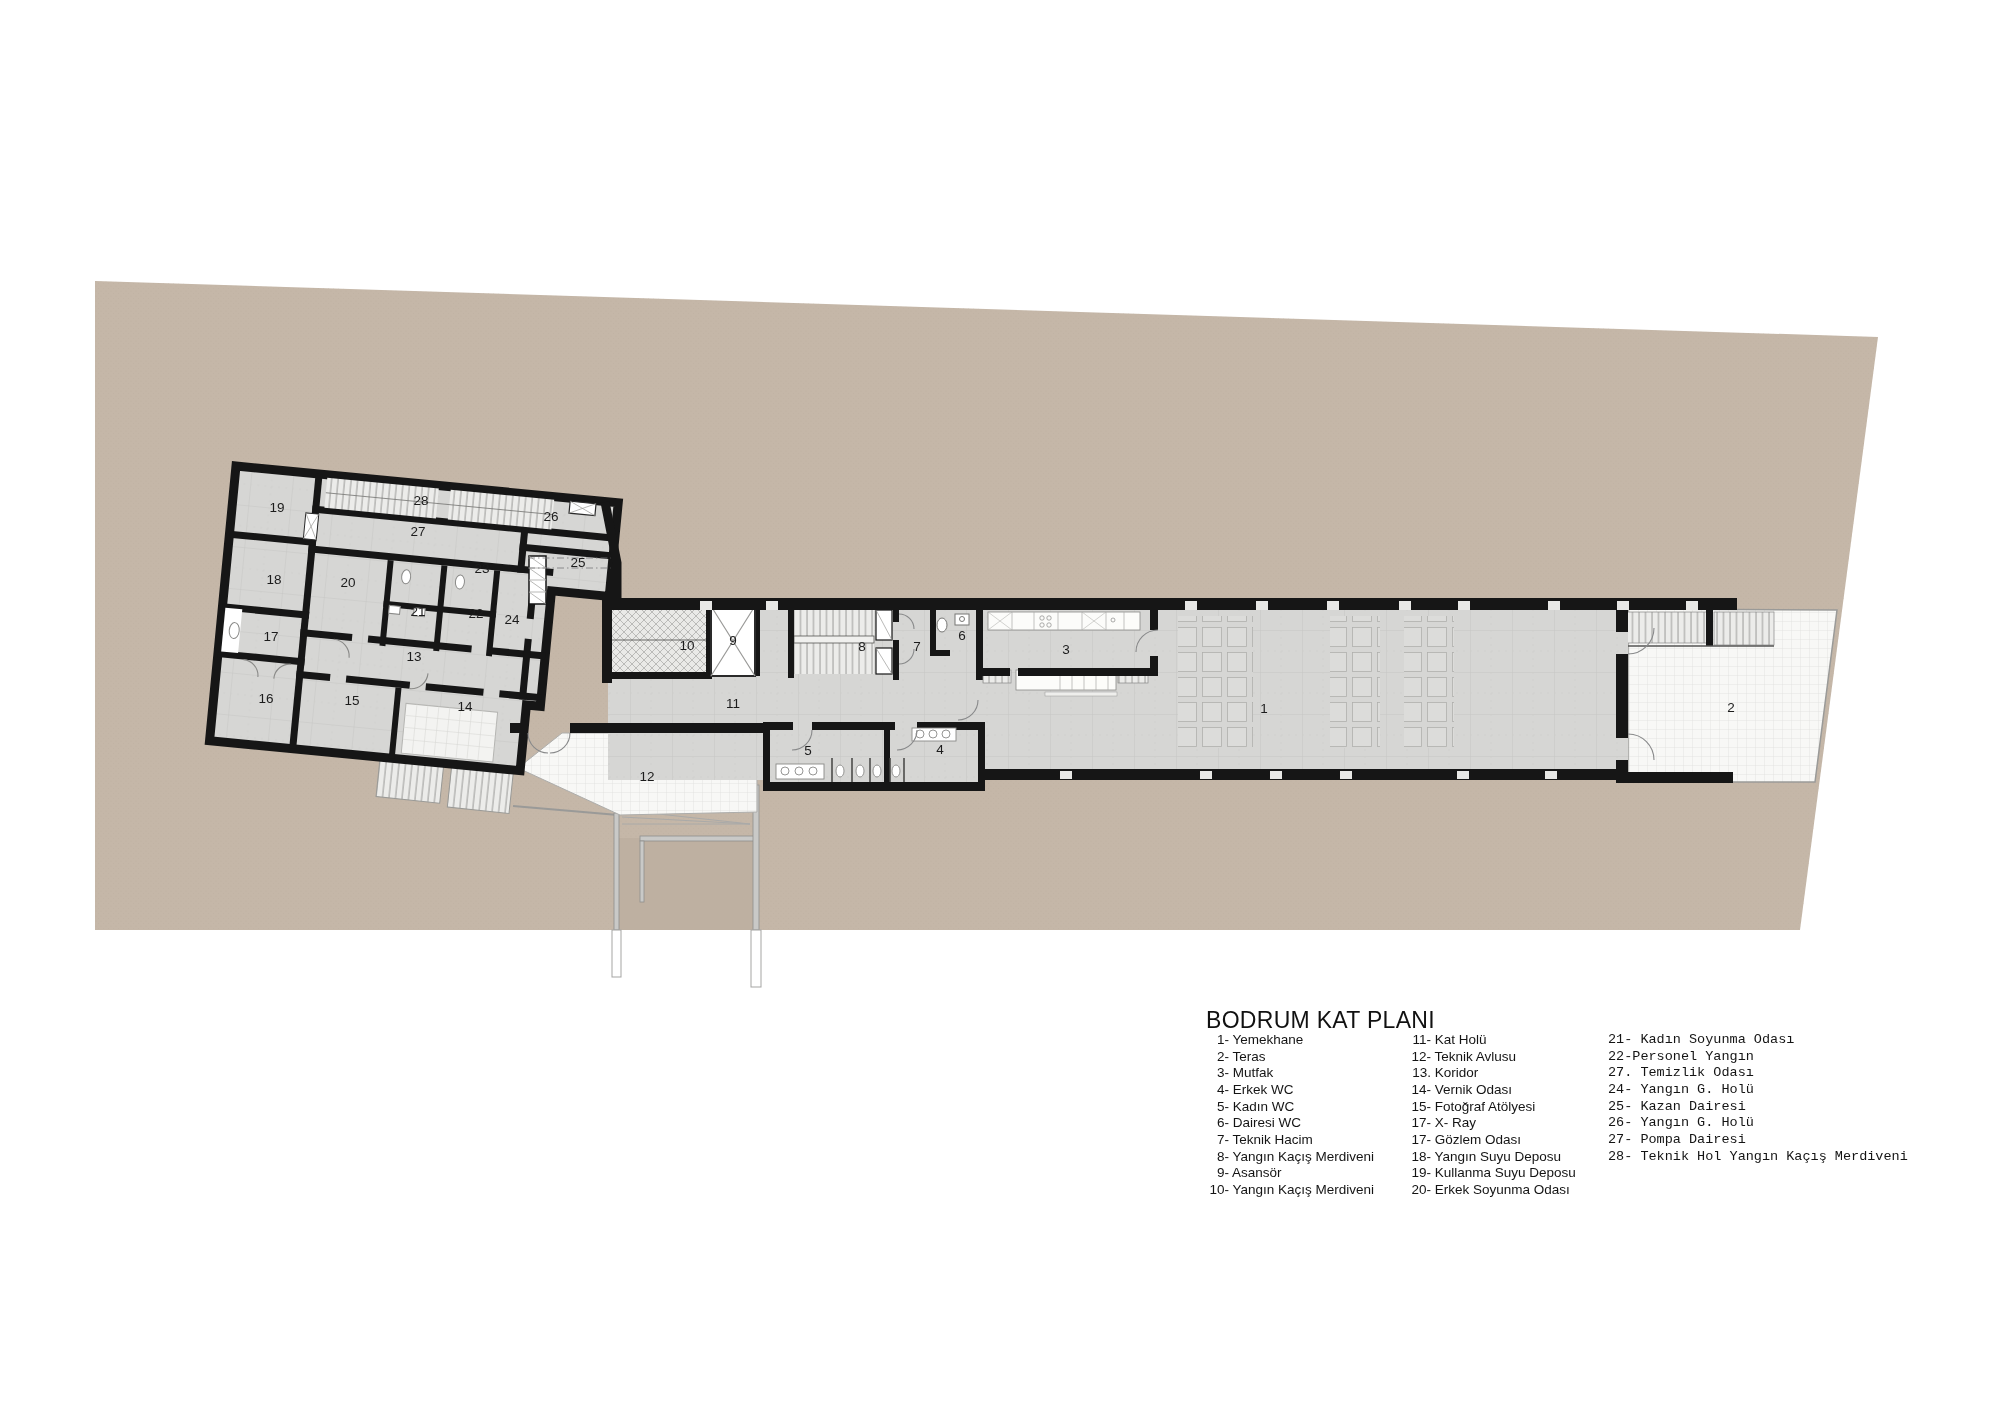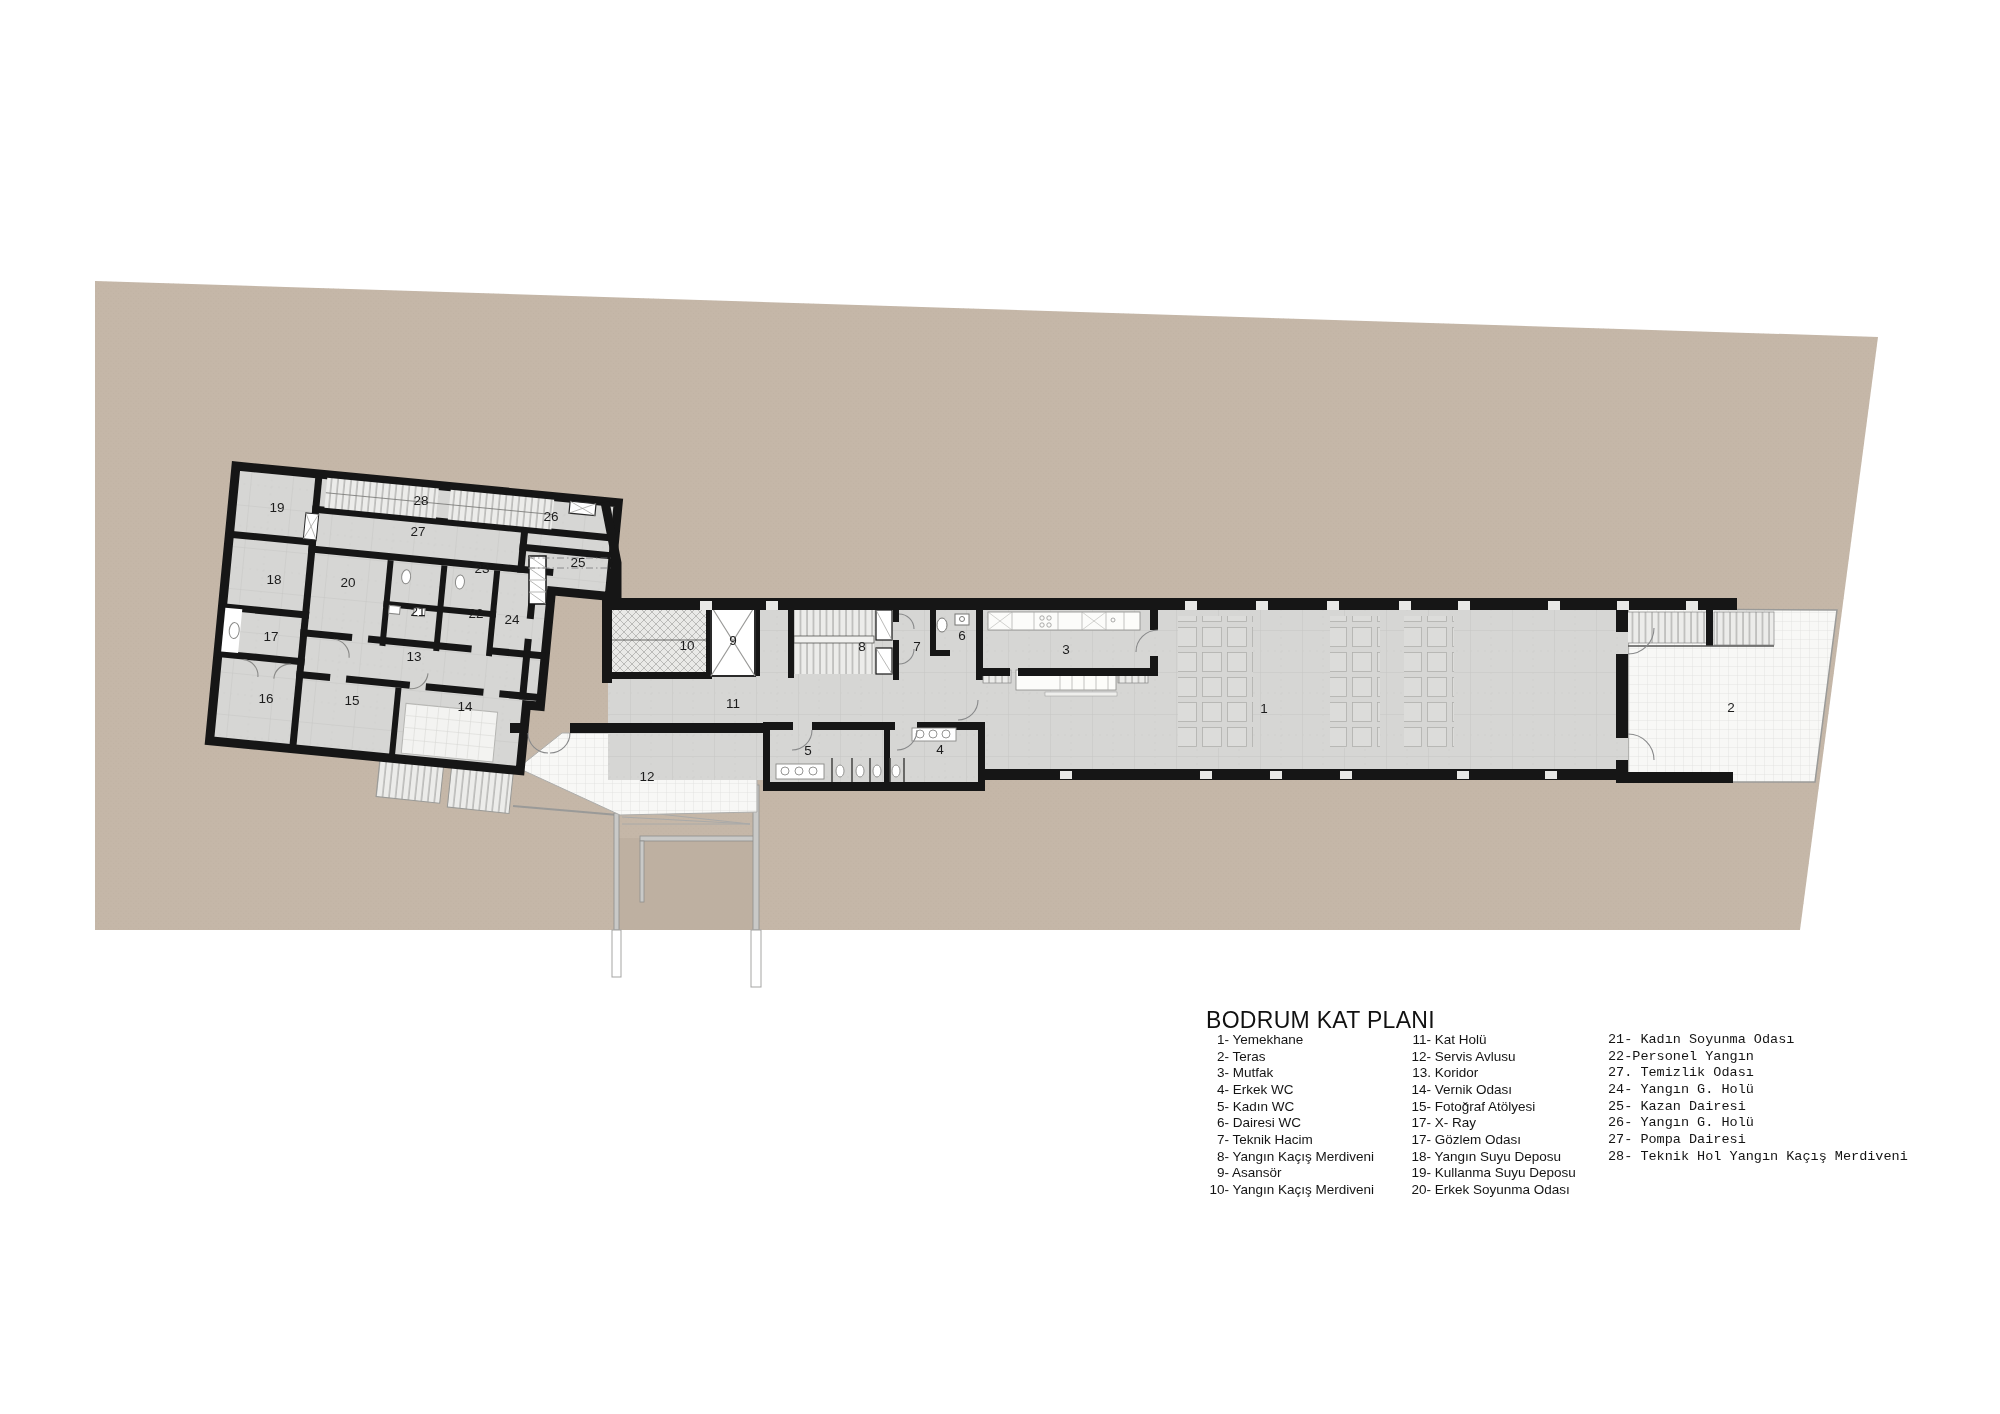--- a/index.html
+++ b/index.html
@@ -362,21 +362,21 @@
       </div>
   </div>
 
   <div class="legend-col col-2">
     <div class="lrow">
         <span class="lnum">11-</span>
         <span class="lname"> Kat Holü</span>
       </div>
     <div class="lrow">
         <span class="lnum">12-</span>
-        <span class="lname"> Servis Avlusu</span>
+        <span class="lname"> Teknik Avlusu</span>
       </div>
     <div class="lrow">
         <span class="lnum">13.</span>
         <span class="lname"> Koridor</span>
       </div>
     <div class="lrow">
         <span class="lnum">14-</span>
         <span class="lname"> Vernik Odası</span>
       </div>
     <div class="lrow">

